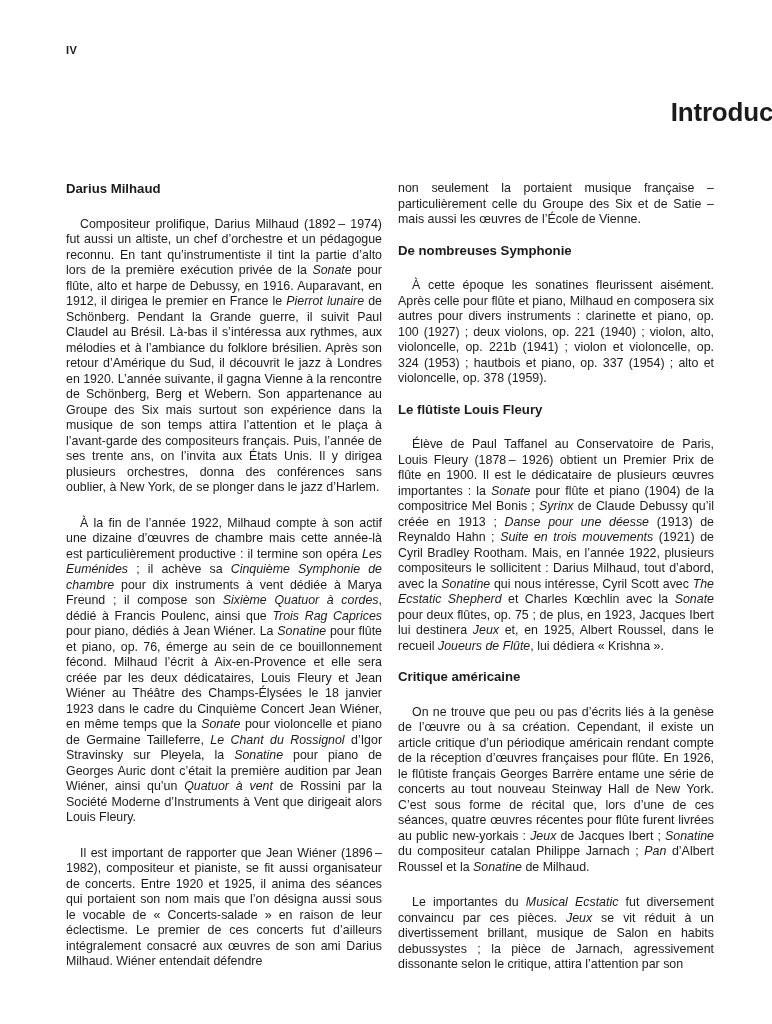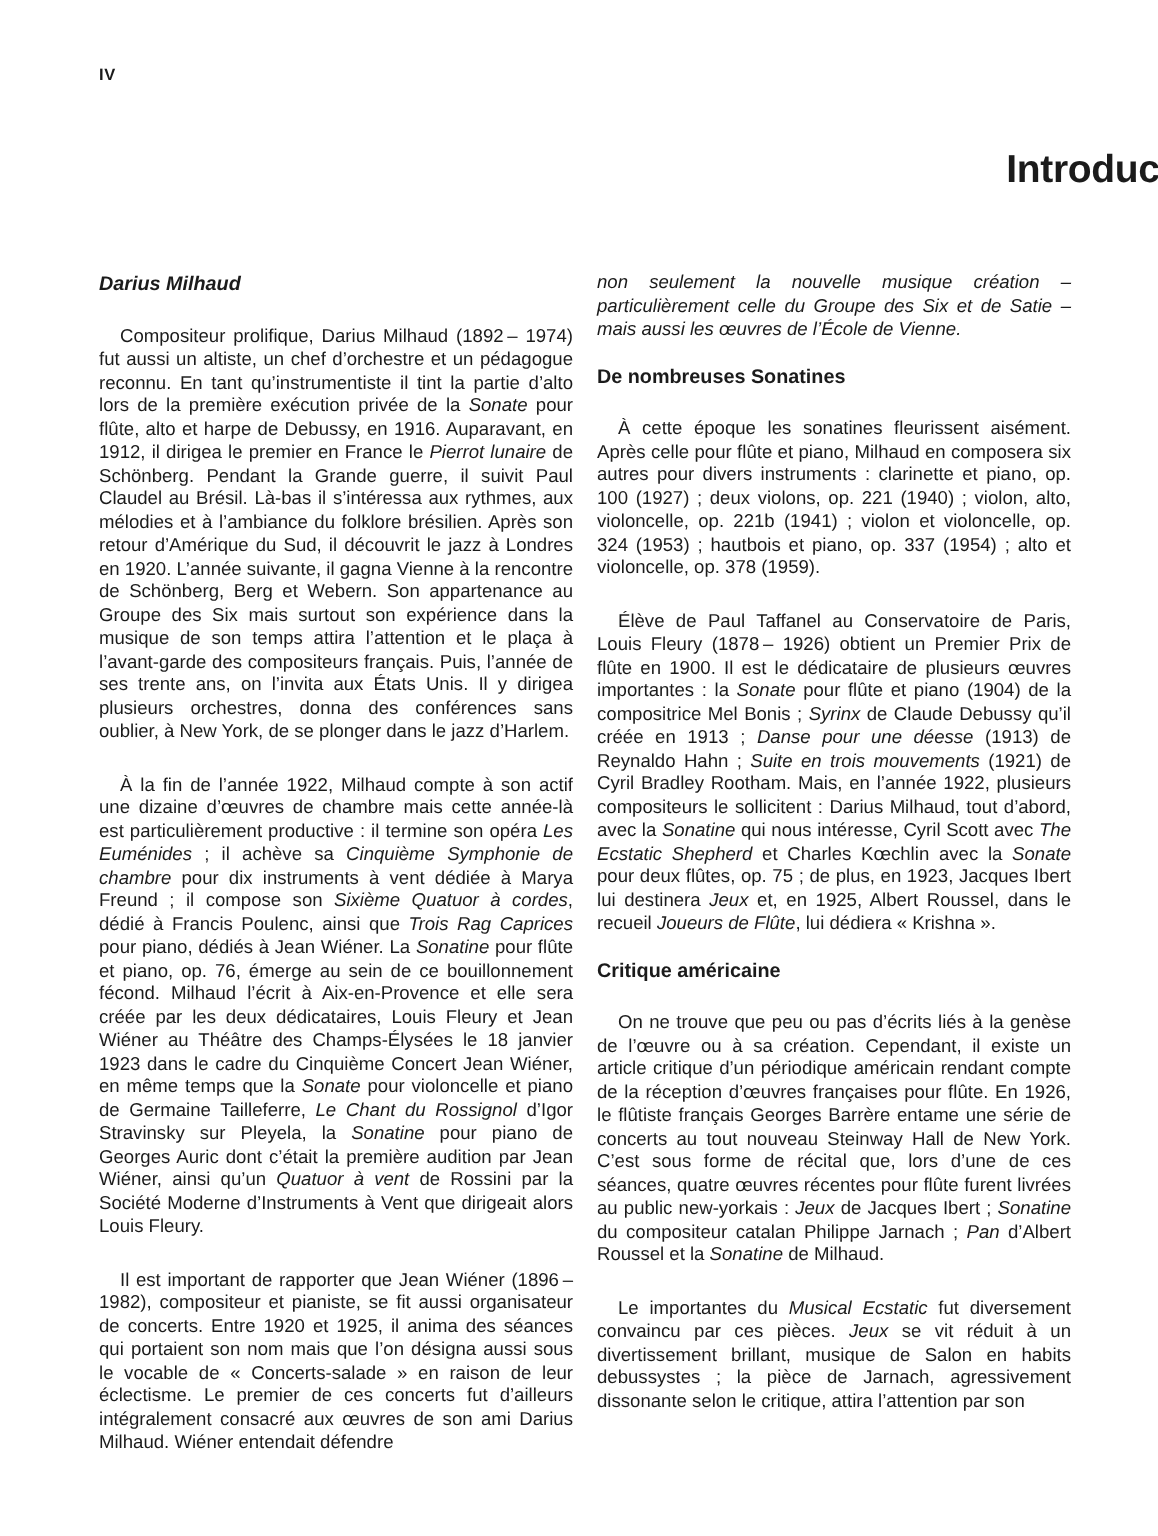--- a/index.html
+++ b/index.html
@@ -58,21 +58,20 @@
     -webkit-hyphens: auto;
   }
   .col h3 {
     font-size: 13.2px;
     line-height: 15.5px;
     margin: 15px 0 0 0;
     text-align: left;
   }
   .col > :first-child {
     margin-top: 0;
-    font-style: italic;
   }
   .col p {
     margin: 0;
   }
   .col p.indent {
     text-indent: 14px;
     margin-top: 20px;
   }
   em { font-style: italic; }
 </style>
@@ -85,22 +84,23 @@
   <h1 class="title">Introduction</h1>
 
   <div class="columns">
     <div class="col" id="col-left">
         <h3>Darius Milhaud</h3>
         <p class="indent"><span>Compositeur prolifique, Darius Milhaud (1892 – 1974) fut aussi un altiste, un chef d’orchestre et un pédagogue reconnu. En tant qu’instrumentiste il tint la partie d’alto lors de la première exécution privée de la </span><em>Sonate</em><span> pour flûte, alto et harpe de Debussy, en 1916. Auparavant, en 1912, il dirigea le premier en France le </span><em>Pierrot lunaire</em><span> de Schönberg. Pendant la Grande guerre, il suivit Paul Claudel au Brésil. Là-bas il s’intéressa aux rythmes, aux mélodies et à l’ambiance du folklore brésilien. Après son retour d’Amérique du Sud, il découvrit le jazz à Londres en 1920. L’année suivante, il gagna Vienne à la rencontre de Schönberg, Berg et Webern. Son appartenance au Groupe des Six mais surtout son expérience dans la musique de son temps attira l’attention et le plaça à l’avant-garde des compositeurs français. Puis, l’année de ses trente ans, on l’invita aux États Unis. Il y dirigea plusieurs orchestres, donna des conférences sans oublier, à New York, de se plonger dans le jazz d’Harlem.</span></p>
         <p class="indent"><span>À la fin de l’année 1922, Milhaud compte à son actif une dizaine d’œuvres de chambre mais cette année-là est particulièrement productive&nbsp;: il termine son opéra </span><em>Les Euménides</em><span>&nbsp;; il achève sa </span><em>Cinquième Symphonie de chambre</em><span> pour dix instruments à vent dédiée à Marya Freund&nbsp;; il compose son </span><em>Sixième Quatuor à cordes</em><span>, dédié à Francis Poulenc, ainsi que </span><em>Trois Rag Caprices</em><span> pour piano, dédiés à Jean Wiéner. La </span><em>Sonatine</em><span> pour flûte et piano, op. 76, émerge au sein de ce bouillonnement fécond. Milhaud l’écrit à Aix-en-Provence et elle sera créée par les deux dédicataires, Louis Fleury et Jean Wiéner au Théâtre des Champs-Élysées le 18 janvier 1923 dans le cadre du Cinquième Concert Jean Wiéner, en même temps que la </span><em>Sonate</em><span> pour violoncelle et piano de Germaine Tailleferre, </span><em>Le Chant du Rossignol</em><span> d’Igor Stravinsky sur Pleyela, la </span><em>Sonatine</em><span> pour piano de Georges Auric dont c’était la première audition par Jean Wiéner, ainsi qu’un </span><em>Quatuor à vent</em><span> de Rossini par la Société Moderne d’Instruments à Vent que dirigeait alors Louis Fleury.</span></p>
         <p class="indent"><span>Il est important de rapporter que Jean Wiéner (1896 – 1982), compositeur et pianiste, se fit aussi organisateur de concerts. Entre 1920 et 1925, il anima des séances qui portaient son nom mais que l’on désigna aussi sous le vocable de «&nbsp;Concerts-salade&nbsp;» en raison de leur éclectisme. Le premier de ces concerts fut d’ailleurs intégralement consacré aux œuvres de son ami Darius Milhaud. Wiéner entendait défendre</span></p>
       </div>
     <div class="col" id="col-right">
-        <p><span>non seulement la nouvelle musique création – particulièrement celle du Groupe des Six et de Satie – mais aussi les œuvres de l’École de Vienne.</span></p>
-        <h3>De nombreuses Sonatines</h3>
+        <p><span>non seulement la portaient musique française – particulièrement celle du Groupe des Six et de Satie – mais aussi les œuvres de l’École de Vienne.</span></p>
+        <h3>De nombreuses Symphonie</h3>
         <p class="indent"><span>À cette époque les sonatines fleurissent aisément. Après celle pour flûte et piano, Milhaud en composera six autres pour divers instruments&nbsp;: clarinette et piano, op. 100 (1927)&nbsp;; deux violons, op. 221 (1940)&nbsp;; violon, alto, violoncelle, op. 221b (1941)&nbsp;; violon et violoncelle, op. 324 (1953)&nbsp;; hautbois et piano, op. 337 (1954)&nbsp;; alto et violoncelle, op. 378 (1959).</span></p>
+        <h3>Le flûtiste Louis Fleury</h3>
         <p class="indent"><span>Élève de Paul Taffanel au Conservatoire de Paris, Louis Fleury (1878 – 1926) obtient un Premier Prix de flûte en 1900. Il est le dédicataire de plusieurs œuvres importantes&nbsp;: la </span><em>Sonate</em><span> pour flûte et piano (1904) de la compositrice Mel Bonis&nbsp;; </span><em>Syrinx</em><span> de Claude Debussy qu’il créée en 1913&nbsp;; </span><em>Danse pour une déesse</em><span> (1913) de Reynaldo Hahn&nbsp;; </span><em>Suite en trois mouvements</em><span> (1921) de Cyril Bradley Rootham. Mais, en l’année 1922, plusieurs compositeurs le sollicitent&nbsp;: Darius Milhaud, tout d’abord, avec la </span><em>Sonatine</em><span> qui nous intéresse, Cyril Scott avec </span><em>The Ecstatic Shepherd</em><span> et Charles Kœchlin avec la </span><em>Sonate</em><span> pour deux flûtes, op. 75&nbsp;; de plus, en 1923, Jacques Ibert lui destinera </span><em>Jeux</em><span> et, en 1925, Albert Roussel, dans le recueil </span><em>Joueurs de Flûte</em><span>, lui dédiera «&nbsp;Krishna&nbsp;».</span></p>
         <h3>Critique américaine</h3>
         <p class="indent"><span>On ne trouve que peu ou pas d’écrits liés à la genèse de l’œuvre ou à sa création. Cependant, il existe un article critique d’un périodique américain rendant compte de la réception d’œuvres françaises pour flûte. En 1926, le flûtiste français Georges Barrère entame une série de concerts au tout nouveau Steinway Hall de New York. C’est sous forme de récital que, lors d’une de ces séances, quatre œuvres récentes pour flûte furent livrées au public new-yorkais&nbsp;: </span><em>Jeux</em><span> de Jacques Ibert&nbsp;; </span><em>Sonatine</em><span> du compositeur catalan Philippe Jarnach&nbsp;; </span><em>Pan</em><span> d’Albert Roussel et la </span><em>Sonatine</em><span> de Milhaud.</span></p>
         <p class="indent"><span>Le importantes du </span><em>Musical Ecstatic</em><span> fut diversement convaincu par ces pièces. </span><em>Jeux</em><span> se vit réduit à un divertissement brillant, musique de Salon en habits debussystes&nbsp;; la pièce de Jarnach, agressivement dissonante selon le critique, attira l’attention par son</span></p>
       </div>
   </div>
 </div>
 
 </body></html>

